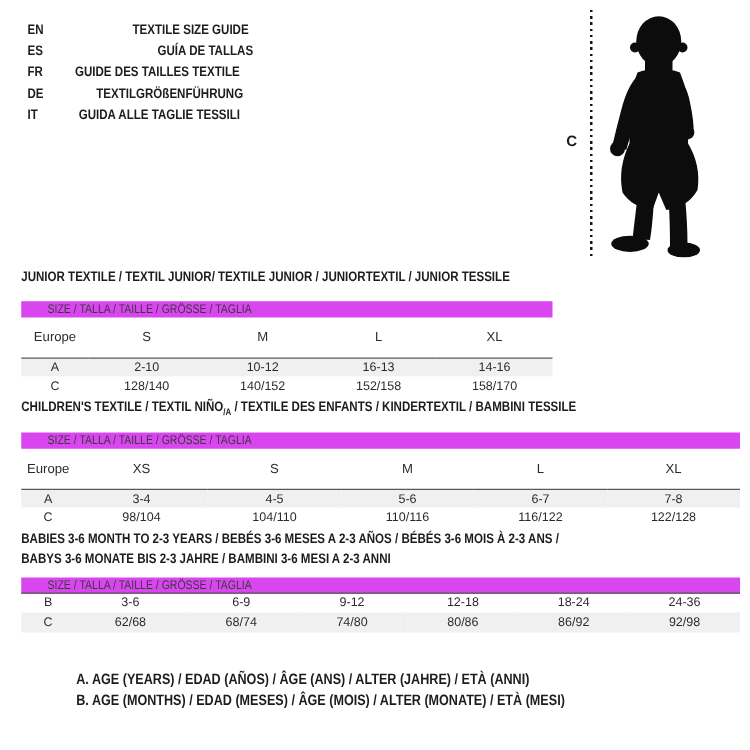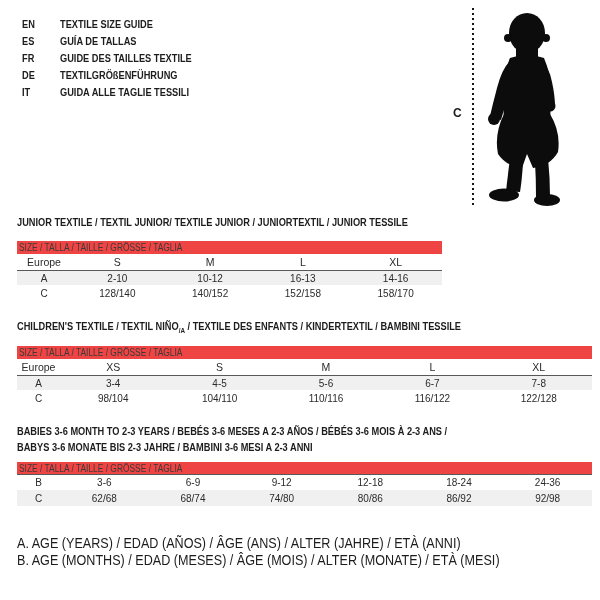--- a/index.html
+++ b/index.html
@@ -5,60 +5,60 @@
   html,body { margin:0; padding:0; }
   body {
     width:600px; height:600px; position:relative; overflow:hidden;
     background:#ffffff; color:#1c1c1c;
     font-family:"Liberation Sans", sans-serif;
   }
   .condensed { display:inline-block; transform:scaleX(0.84); transform-origin:0 50%; white-space:nowrap; }
 
   
   .langs { position:absolute; left:22px; top:15px; }
-  .lang-row { display:flex; height:17px; align-items:center; font-size:11px; font-weight:bold; }
+  .lang-row { display:flex; height:17px; align-items:center; font-size:11px; font-weight:bold;justify-content:space-between; }
   .lang-code { width:38px; flex:0 0 38px; }
 
   
   .figure { position:absolute; left:448px; top:6px; width:150px; height:204px; }
   .measure-line {
     position:absolute; left:24px; top:2px; width:2px; height:200px;
     background:repeating-linear-gradient(to bottom, #161616 0 2px, transparent 2px 5px);
   }
   .measure-label { position:absolute; left:5px; top:100px; font-size:12px; font-weight:bold; }
   .baby { position:absolute; left:32px; top:0; width:116px; height:200px; }
 
   
   .tblock { position:absolute; left:17px; }
   #t1 { top:216px; width:425px; }
   #t2 { top:320px; width:575px; }
   #t3 { top:425px; width:575px; }
   .tbl-title { height:13px; line-height:13px; font-size:11px; font-weight:bold;text-decoration:underline; }
   .tbl-title + .tbl-title { margin-top:3px; }
   .size-bar {
-    background:#ef4444; height:13px; line-height:13px;
-    font-size:10px; color:#3a3a3a; padding-left:2px; box-sizing:border-box;
+    background:#d946ef; height:13px; line-height:13px;
+    font-size:10px; color:#3a3a3a; padding-left:21px; box-sizing:border-box;
   }
   #t1 .size-bar { margin-top:12px; }
   #t2 .size-bar { margin-top:13px; }
   #t3 .size-bar { margin-top:8px; border-bottom:1px solid #585858; }
   table.tbl { width:100%; border-collapse:collapse; table-layout:fixed; font-size:10px; color:#2b2b2b; }
   table.tbl td { padding:0; text-align:center; height:15px; }
   td.rowlabel { text-align:left; padding-left:4px; }
   #t1 td.rowlabel { width:54px; }
   #t2 td.rowlabel, #t3 td.rowlabel { width:43px; }
-  tr.sizes-row td { height:16px; border-bottom:1px solid #585858; font-size:10.5px; }
+  tr.sizes-row td { height:32px; border-bottom:1px solid #585858; font-size:10.5px; }
   tr.row-a td { height:14px; }
   tr.row-c td { height:16px; }
   tr.shaded td { background:#f0f0f0; }
   #t3 tr.row-b td { height:15px; }
 
   
   .footnotes { position:absolute; left:17px; top:535px; }
-  .footnote { height:16.5px; line-height:16.5px; font-size:15px; font-weight:normal; }
+  .footnote { height:16.5px; line-height:16.5px; font-size:12px; font-weight:bold;margin-left:44px; }
 </style>
 </head>
 <body>
 
 <div class="langs">
   <div class="lang-row">
     <span class="lang-code condensed">EN</span>
     <span class="condensed">TEXTILE SIZE GUIDE</span>
   </div>
   <div class="lang-row">

